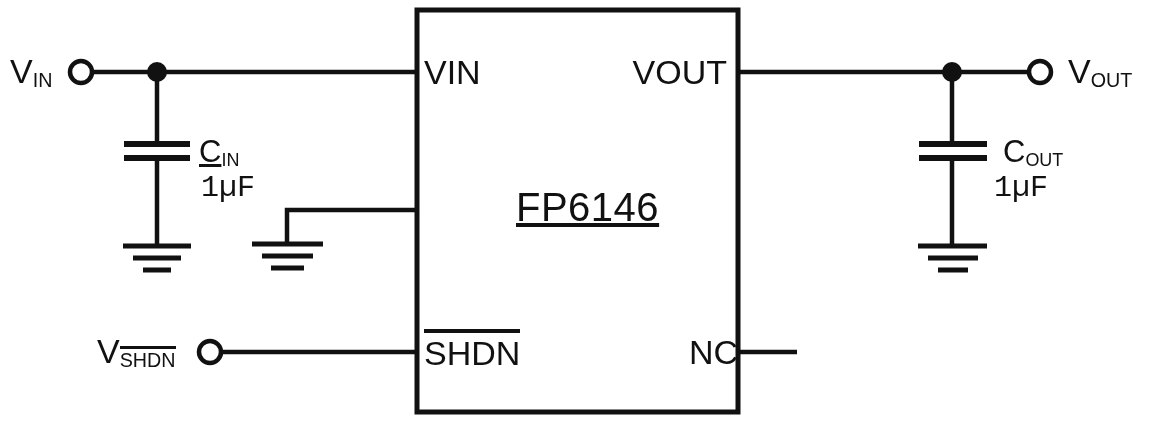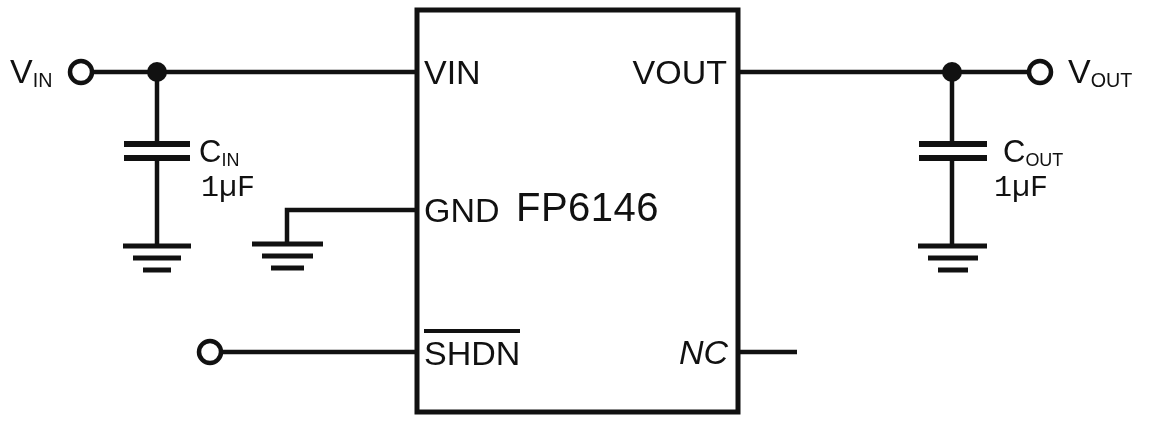--- a/index.html
+++ b/index.html
@@ -14,21 +14,21 @@
   .schematic-svg { position:absolute; left:0; top:0; }
   .schematic-svg * { stroke:var(--line); }
   .wire { stroke-width:4.5; fill:none; stroke-linecap:butt; }
   .chip-outline { stroke-width:5; fill:none; }
   .plate { stroke-width:6; fill:none; stroke-linecap:butt; }
   .gnd-line { stroke-width:5; fill:none; stroke-linecap:butt; }
   .dot { fill:var(--line); stroke:none; }
   .term { fill:var(--bg); stroke-width:4.5; }
   .lbl { position:absolute; line-height:1; white-space:nowrap; color:var(--line);text-align:center; }
   .f34 { font-size:34px; }
-  .f40 { font-size:40px; letter-spacing:0.5px; }
+  .f40 { font-size:40px; letter-spacing:0.5px;text-decoration:underline; }
   .f31 { font-size:31px; }
   .f30 { font-size:30px;font-family:Liberation Mono, monospace; }
   .r   { text-align:right; }
   sub { font-size:0.58em; vertical-align:baseline; position:relative; top:0.22em; line-height:1; }
   sub.ov { border-top:3px solid var(--line); padding-top:2px; display:inline-block; }
   .ov-pin { display:inline-block; border-top:4px solid var(--line); padding-top:3px; }
 </style>
 </head>
 <body>
 
@@ -74,38 +74,40 @@
     <circle class="dot" cx="952" cy="72" r="10"></circle>
     <circle class="term" cx="1040" cy="72" r="11"></circle>
 
     <path class="wire" d="M 738 352 H 797"></path>
   </svg>
 
   <div class="lbl f34" style="left:10px; top:54px;">
     <span>V</span><sub>IN</sub>
   </div>
 
+  <div class="lbl f34" style="left:97px; top:334px;">
+    <span>V</span><sub class="ov">SHDN</sub>
+  </div>
 
   <div class="lbl f34" style="left:1068px; top:54px;">
     <span>V</span><sub>OUT</sub>
   </div>
 
-  <div class="lbl f31" style="left:199px; top:136px;">
+  <div class="lbl f31" style="left:199px; top:136px;text-decoration:underline;">
     <span>C</span><sub>IN</sub>
   </div>
   <div class="lbl f30" style="left:201px; top:173px;">1µF</div>
 
   <div class="lbl f31" style="left:992px; top:136px;margin-left:11px;">
     <span>C</span><sub>OUT</sub>
   </div>
   <div class="lbl f30" style="left:994px; top:173px;">1µF</div>
 
   <div class="lbl f34" style="left:424px; top:55px;">VIN</div>
   <div class="lbl f34 r" style="right:422px; top:55px;">VOUT</div>
-  <div class="lbl f34" style="left:424px; top:193px;">GND</div>
   <div class="lbl f34" style="left:424px; top:329px;">
     <span class="ov-pin">SHDN</span>
   </div>
-  <div class="lbl f34 r" style="right:421px; top:335px;font-style:italic;">NC</div>
+  <div class="lbl f34 r" style="right:411px; top:335px;">NC</div>
 
   <div class="lbl f40" style="left:516px; top:187px;">FP6146</div>
 
 </div>
 
 </body></html>

